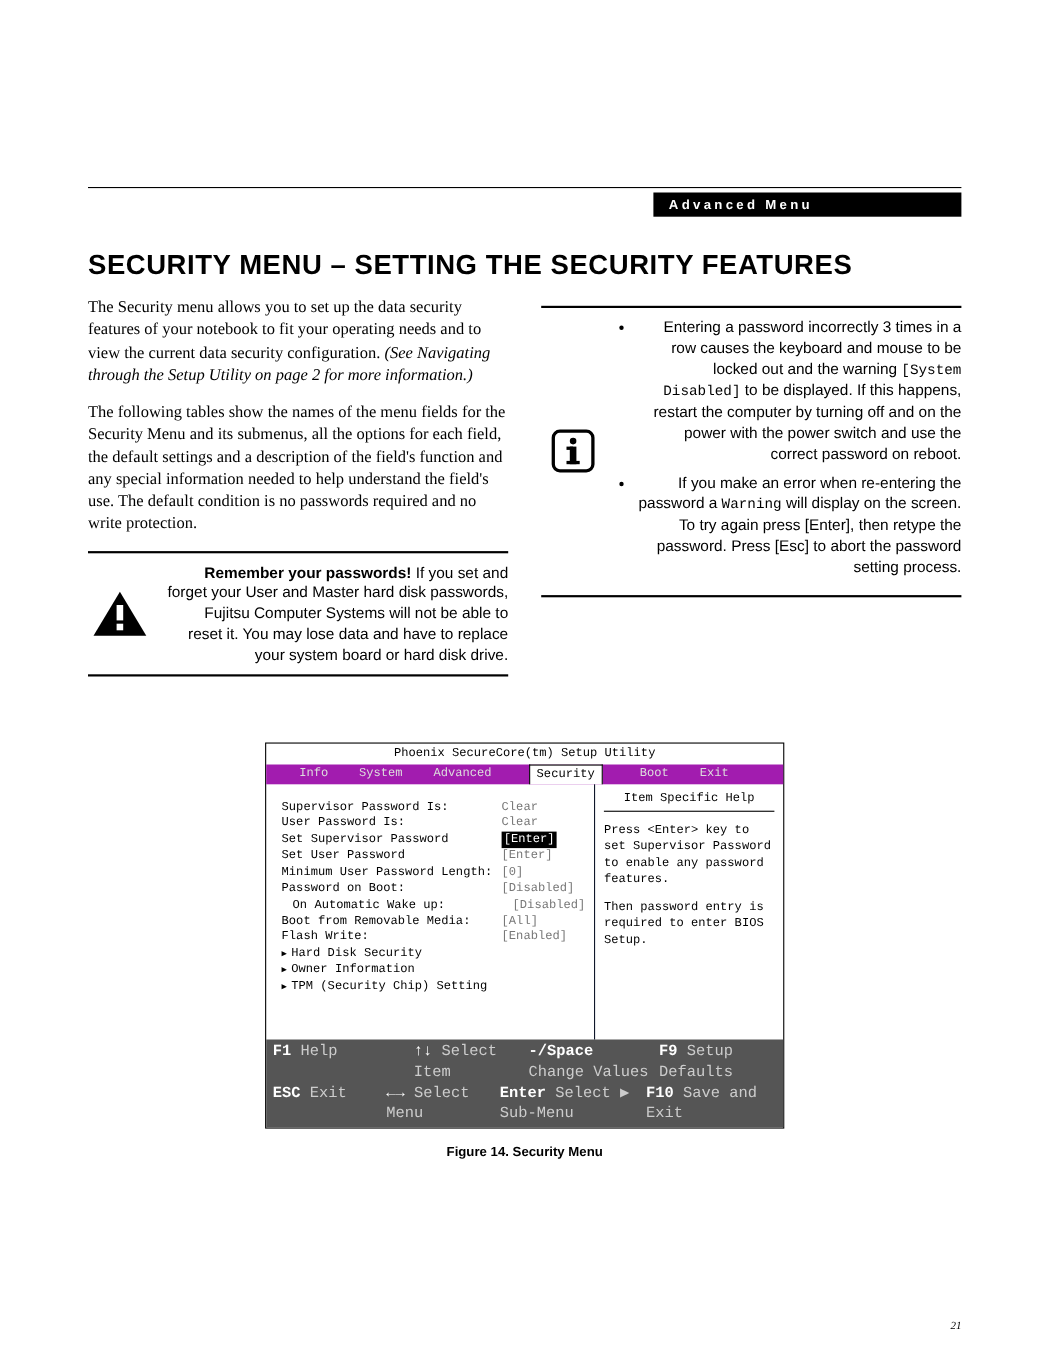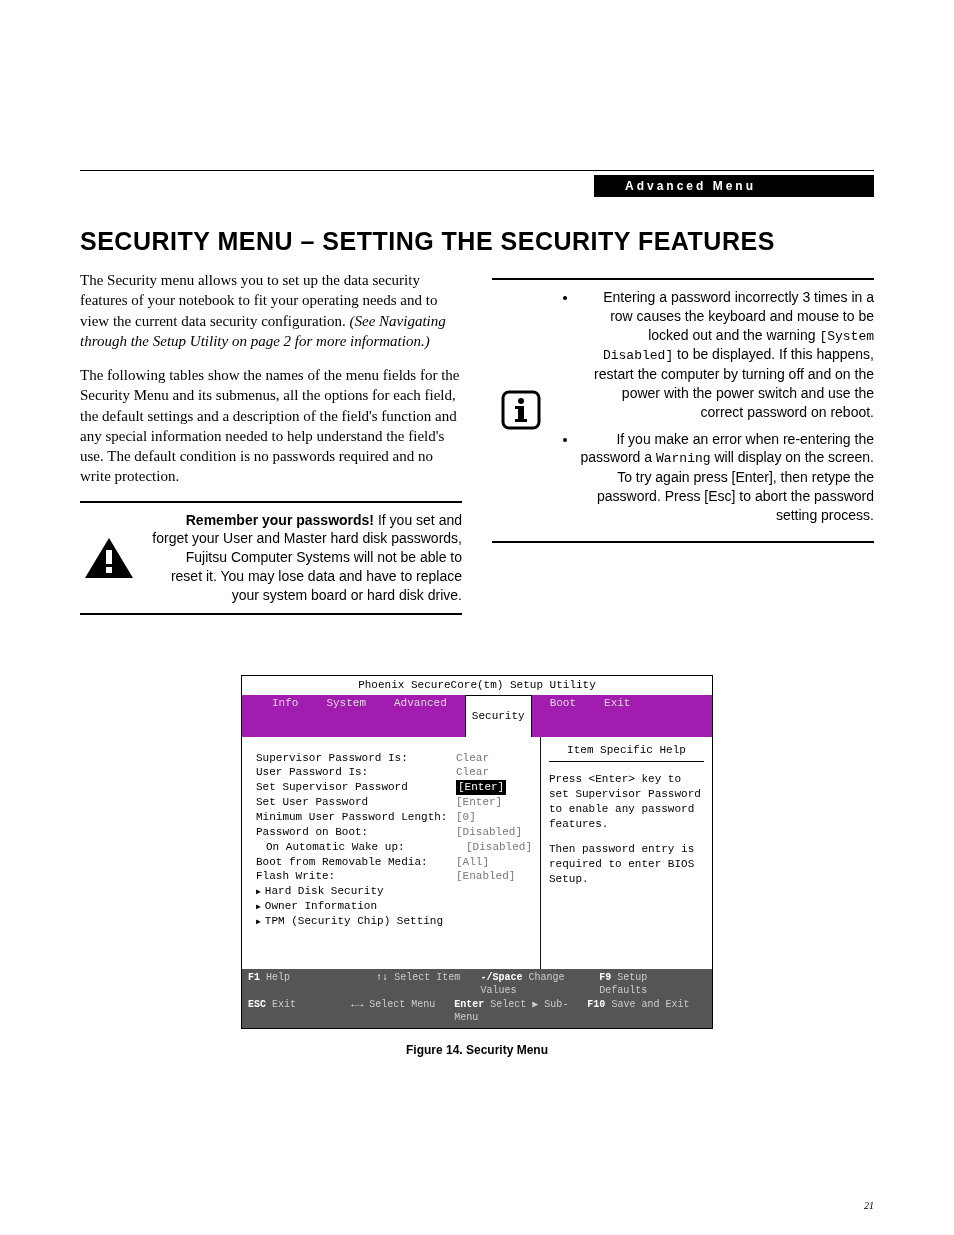--- a/index.html
+++ b/index.html
@@ -21,21 +21,21 @@
     margin-top: 110px;
     margin-bottom: 4px;
   }
   .header-bar {
     background: #000;
     color: #fff;
     font-family: Arial, Helvetica, sans-serif;
     font-weight: bold;
     font-size: 12px;
     letter-spacing: 3px;
-    padding: 4px 31px;
+    padding: 4px 14px;
     width: 280px;
     float: right;
     text-align: left;
     box-sizing: border-box;
   }
   .clear { clear: both; }
   h1 {
     font-family: Arial, Helvetica, sans-serif;
     font-weight: bold;
     font-size: 25px;
@@ -102,22 +102,22 @@
     display: flex;
     padding: 0 16px;
     font-size: 11px;
   }
   .bios-tab { padding: 1px 14px; }
   .bios-tab.active {
     background: #fff;
     color: #000;
     border: 1px solid #000;
     border-bottom: none;
-    padding: 13px 6px;
-    margin: 0 4px;
+    padding: 1px 6px;
+    margin: 0 20px;
   }
   .bios-body {
     display: flex;
   }
   .bios-left {
     flex: 1;
     padding: 14px 8px 40px 14px;
   }
   .bios-right {
     width: 160px;
@@ -144,21 +144,21 @@
     content: "▶";
     font-size: 8px;
     margin-right: 4px;
     margin-left: -12px;
     display: inline-block;
   }
   .indent { padding-left: 10px; }
   .bios-footer {
     background: #555;
     color: #fff;
-    font-size: 10px;
+    font-size: 14px;
     padding: 2px 20px 3px 6px;
   }
   .bios-footer .row { display:flex; gap:6px; }
   .key { color: #fff; font-weight: bold; }
   .keyh { color: #ccc; }
   .figcap {
     text-align: center;
     font-family: Arial, Helvetica, sans-serif;
     font-weight: bold;
     font-size: 12px;

